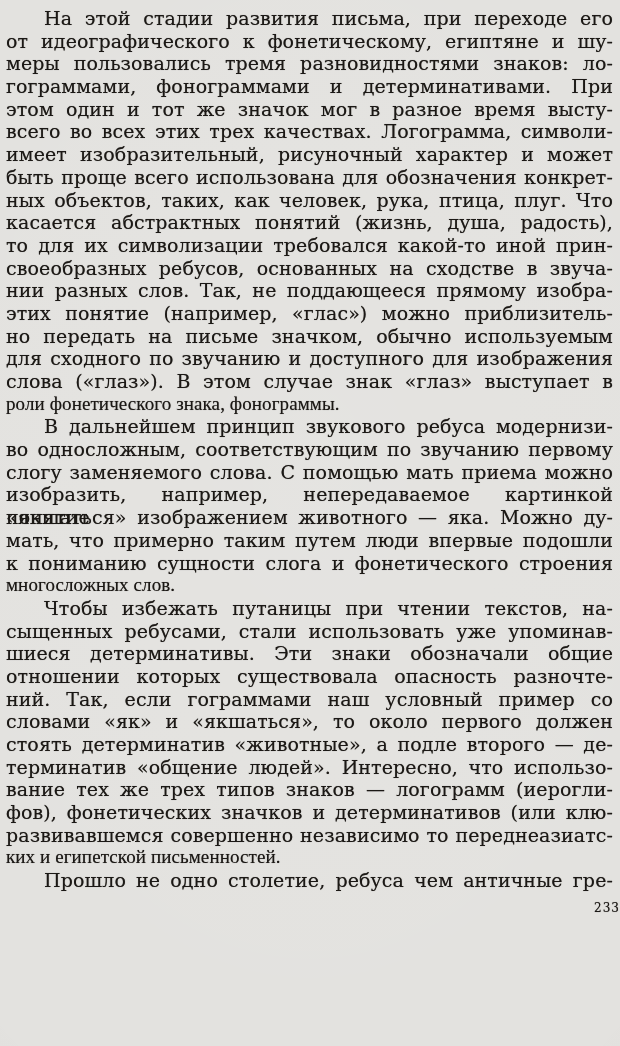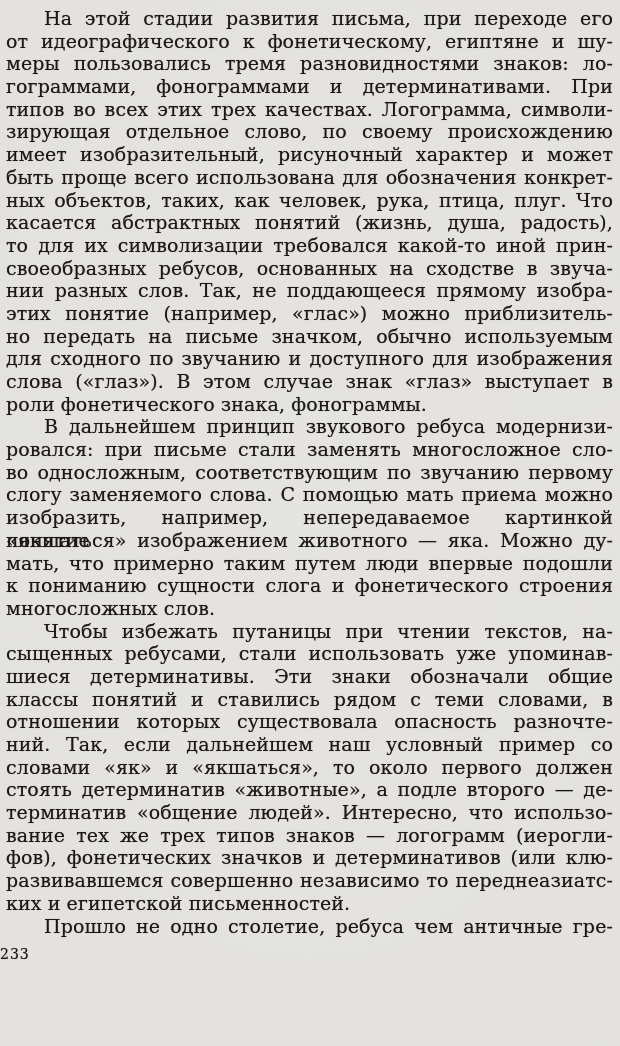--- a/index.html
+++ b/index.html
@@ -23,67 +23,65 @@
     line-height: 22.7px;
     height: 22.7px;
     letter-spacing: 0.1px;
     text-align: justify;
     text-align-last: justify;
     -moz-text-align-last: justify;
     white-space: normal;
     text-shadow: 0 0 0.7px rgba(25, 21, 16, 0.6);
   }
   .line.indent { padding-left: 38px; }
-  .line.lastline { text-align-last: left; -moz-text-align-last: left; }
+  .line.lastline { text-align-last: left; font-family: Liberation Serif, serif; -moz-text-align-last: left; }
   .page-number {
     margin-top: 9px;
-    text-align: left;
-    font-size: 14px;
+    text-align: right;
+    font-size: 12px;
     letter-spacing: 1px;
     text-shadow: 0 0 0.7px rgba(25, 21, 16, 0.6);
   }
 </style>
 </head>
 <body>
 
 <div class="page">
   <div class="text-block" id="text-block">
       <div class="line indent">На этой стадии развития письма, при переходе его</div>
       <div class="line">от идеографического к фонетическому, египтяне и шу-</div>
       <div class="line">меры пользовались тремя разновидностями знаков: ло-</div>
       <div class="line">гограммами, фонограммами и детерминативами. При</div>
-      <div class="line">типов во всех этих трех качествах. Логограмма, символи-</div>
-      <div class="line">зирующая отдельное слово, по своему происхождению</div>
+      <div class="line">этом один и тот же значок мог в разное время высту-</div>
+      <div class="line">всего во всех этих трех качествах. Логограмма, символи-</div>
       <div class="line">имеет изобразительный, рисуночный характер и может</div>
       <div class="line">быть проще всего использована для обозначения конкрет-</div>
       <div class="line">ных объектов, таких, как человек, рука, птица, плуг. Что</div>
       <div class="line">касается абстрактных понятий (жизнь, душа, радость),</div>
       <div class="line">то для их символизации требовался какой-то иной прин-</div>
       <div class="line">своеобразных ребусов, основанных на сходстве в звуча-</div>
       <div class="line">нии разных слов. Так, не поддающееся прямому изобра-</div>
       <div class="line">этих понятие (например, «глас») можно приблизитель-</div>
       <div class="line">но передать на письме значком, обычно используемым</div>
       <div class="line">для сходного по звучанию и доступного для изображения</div>
       <div class="line">слова («глаз»). В этом случае знак «глаз» выступает в</div>
       <div class="line lastline">роли фонетического знака, фонограммы.</div>
       <div class="line indent">В дальнейшем принцип звукового ребуса модернизи-</div>
-      <div class="line">ровался: при письме стали заменять многосложное сло-</div>
       <div class="line">во односложным, соответствующим по звучанию первому</div>
       <div class="line">слогу заменяемого слова. С помощью мать приема можно</div>
       <div class="line">изобразить, например, непередаваемое картинкой понятие</div>
       <div class="line">«якшаться» изображением животного — яка. Можно ду-</div>
       <div class="line">мать, что примерно таким путем люди впервые подошли</div>
       <div class="line">к пониманию сущности слога и фонетического строения</div>
       <div class="line lastline">многосложных слов.</div>
       <div class="line indent">Чтобы избежать путаницы при чтении текстов, на-</div>
       <div class="line">сыщенных ребусами, стали использовать уже упоминав-</div>
       <div class="line">шиеся детерминативы. Эти знаки обозначали общие</div>
-      <div class="line">классы понятий и ставились рядом с теми словами, в</div>
       <div class="line">отношении которых существовала опасность разночте-</div>
-      <div class="line">ний. Так, если дальнейшем наш условный пример со</div>
+      <div class="line">ний. Так, если гограммами наш условный пример со</div>
       <div class="line">словами «як» и «якшаться», то около первого должен</div>
       <div class="line">стоять детерминатив «животные», а подле второго — де-</div>
       <div class="line">терминатив «общение людей». Интересно, что использо-</div>
       <div class="line">вание тех же трех типов знаков — логограмм (иерогли-</div>
       <div class="line">фов), фонетических значков и детерминативов (или клю-</div>
       <div class="line">развивавшемся совершенно независимо то переднеазиатс-</div>
       <div class="line lastline">ких и египетской письменностей.</div>
       <div class="line indent">Прошло не одно столетие, ребуса чем античные гре-</div>
     </div>
   <div class="page-number">233</div>

